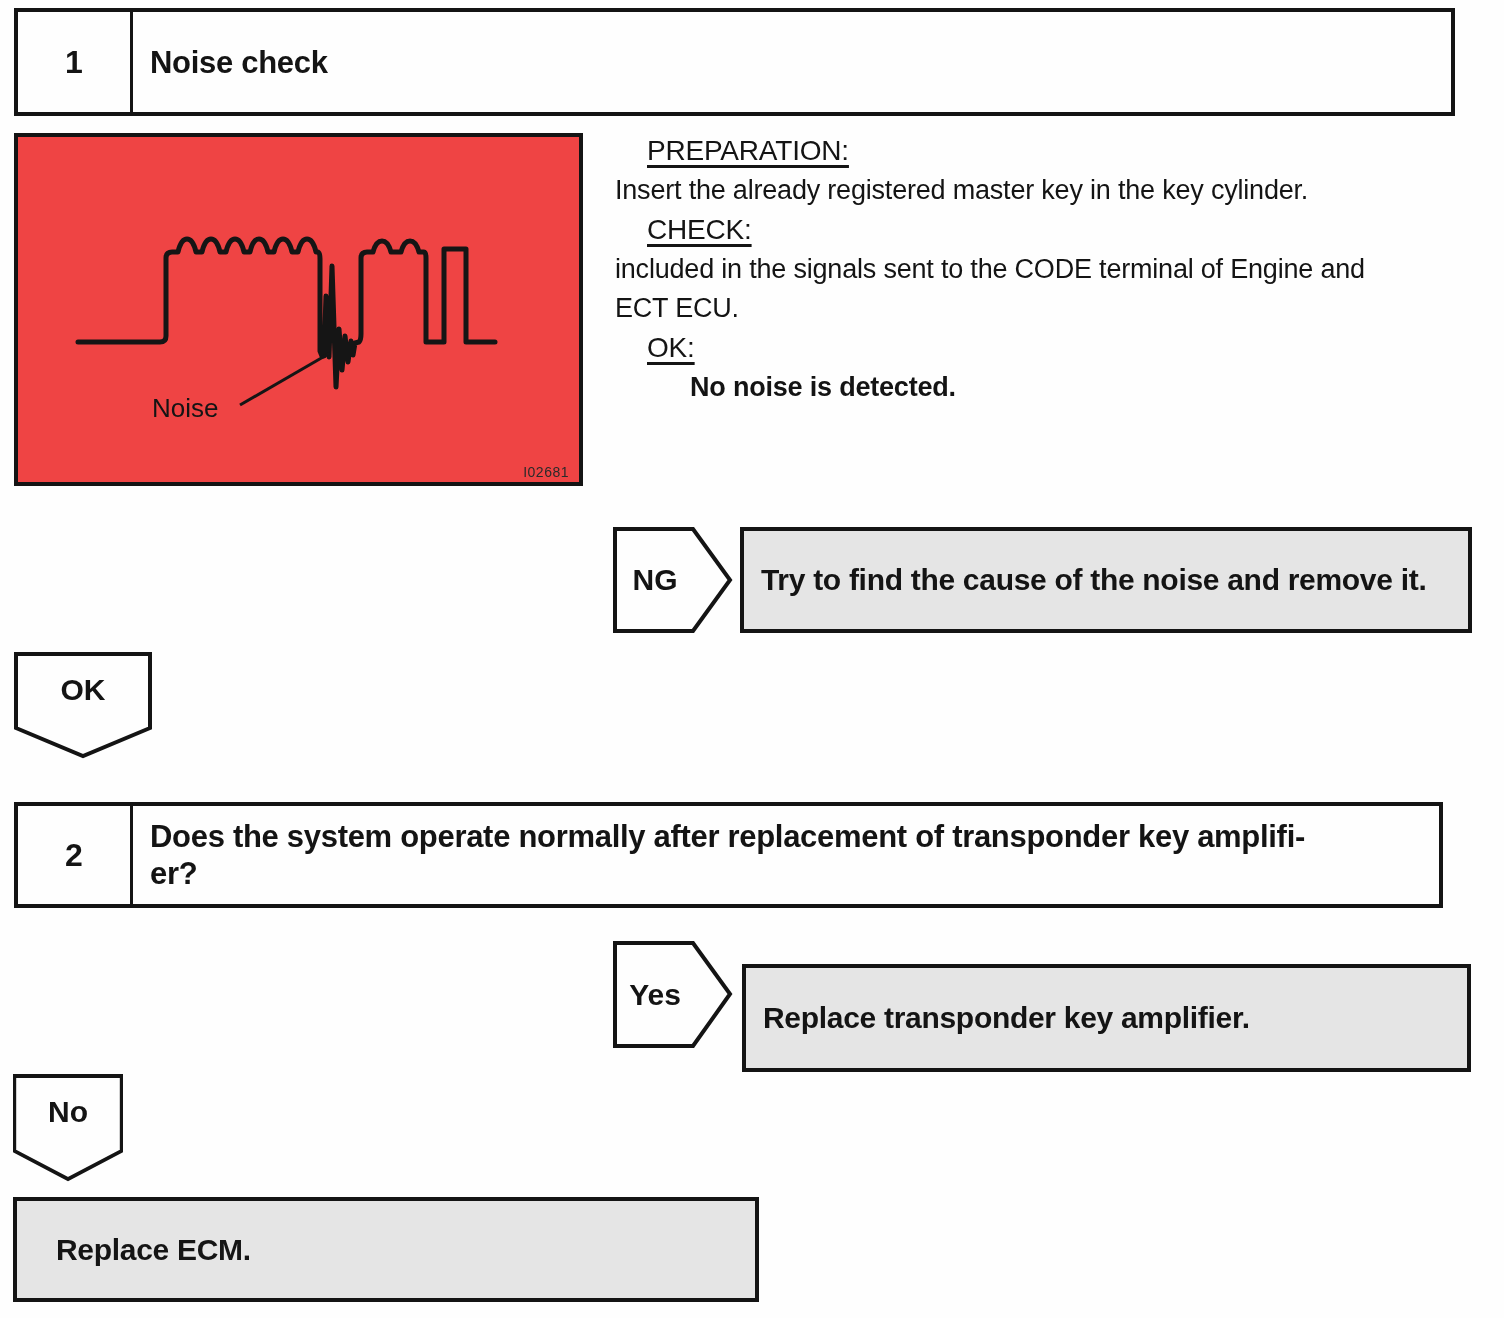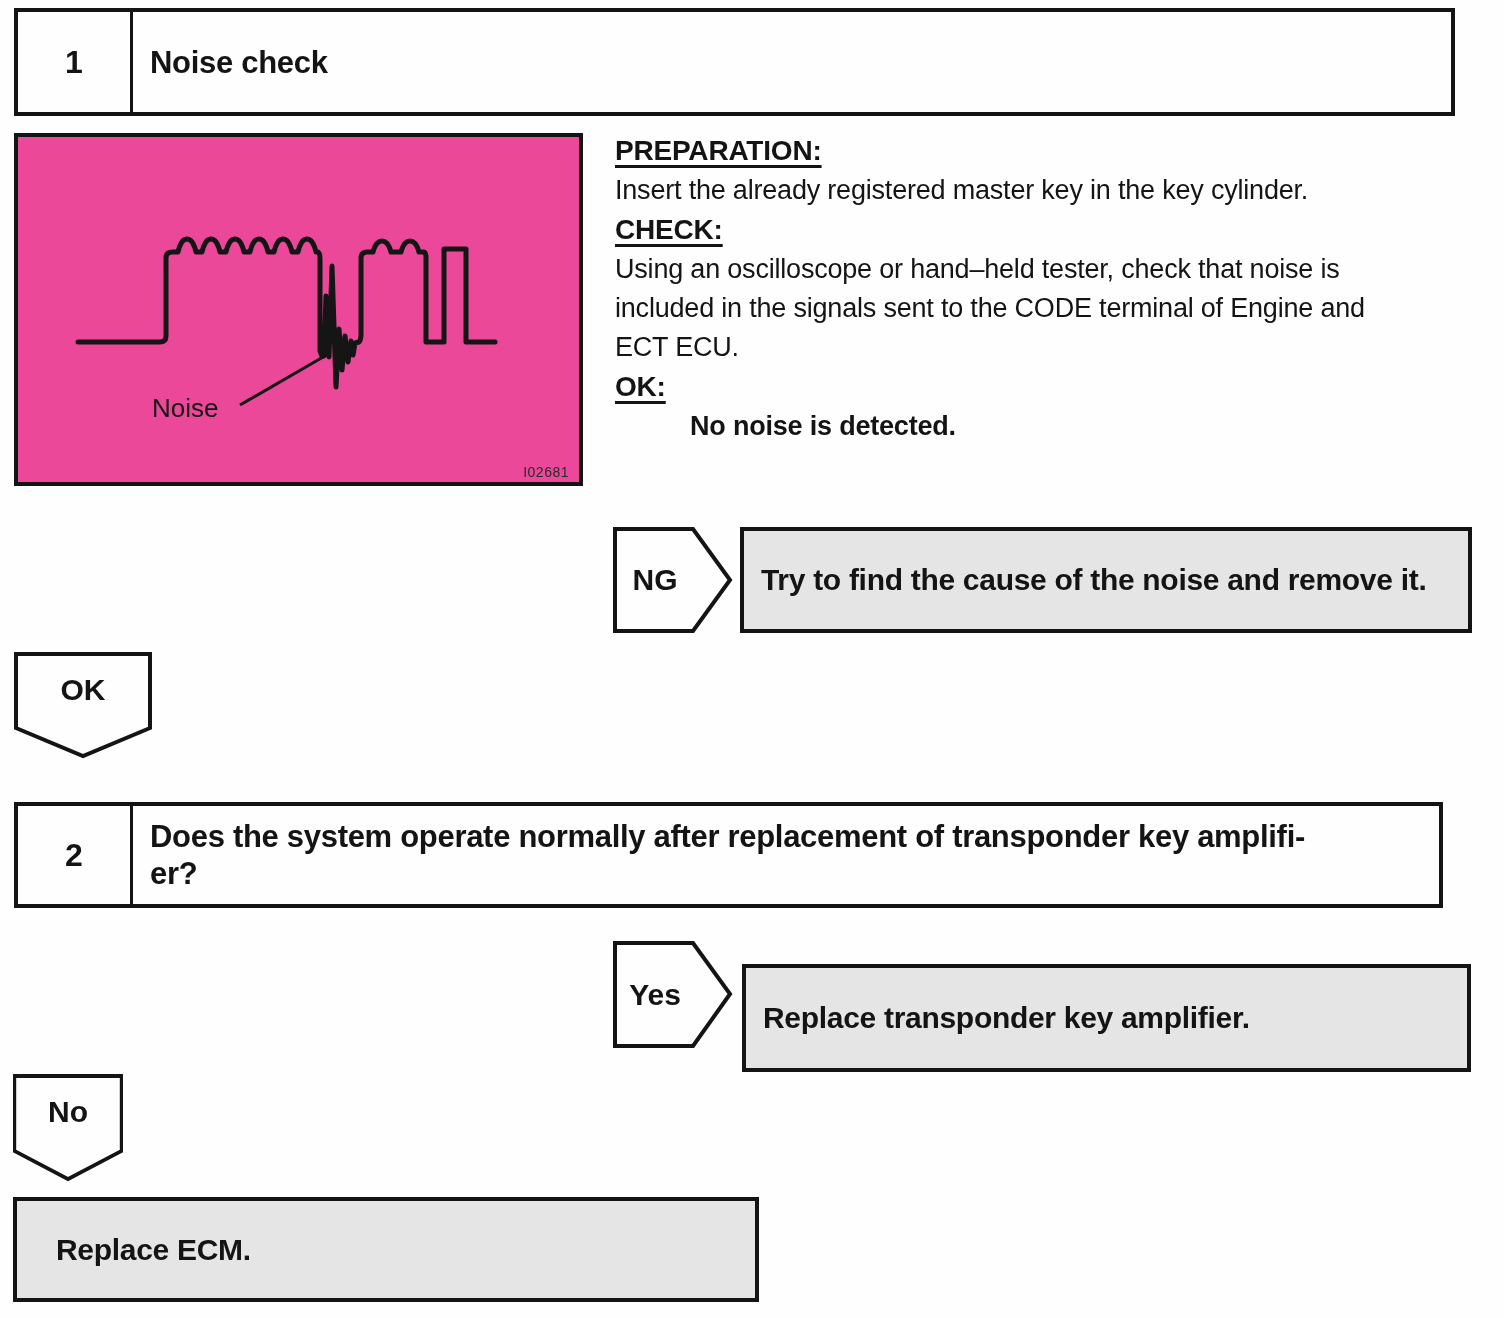--- a/index.html
+++ b/index.html
@@ -17,29 +17,29 @@
     width:112px;flex:0 0 112px;border-right:3px solid #141414;
     display:flex;align-items:center;justify-content:center;
     font-weight:700;font-size:32px;
   }
   .step-title{
     flex:1;display:flex;flex-direction:column;justify-content:center;
     padding-left:17px;font-weight:700;font-size:31px;line-height:37px;
     letter-spacing:-0.3px;
   }
   
-  .figure-box{border:4px solid #141414;background:#ec4899;}
+  .figure-box{border:4px solid #141414;background:#ef4444;}
   .figure-box svg{position:absolute;left:0;top:0;}
   .noise-label{font-size:26px;color:#141414;}
   .figure-code{font-size:14px;color:#2a2a2a;letter-spacing:0.5px;}
   
   .instr{font-size:27px;line-height:39px;letter-spacing:-0.2px;}
   .instr .heading{
-    font-weight:700;font-size:28px;display:inline-block;
-    text-decoration:underline;text-decoration-thickness:3px;text-underline-offset:5px;
+    font-weight:400;font-size:28px;display:inline-block;
+    text-decoration:underline;text-decoration-thickness:3px;text-underline-offset:5px;margin-left:32px;
   }
   .instr .body{font-weight:400;}
   .instr .result{font-weight:700;padding-left:75px;}
   
   .action-box{
     border:4px solid #141414;background:#e5e5e5;display:flex;align-items:center;
     font-weight:700;font-size:30px;letter-spacing:-0.3px;padding-left:17px;
   }
   
   .penta{display:block;}
@@ -81,21 +81,20 @@
     <line x1="222" y1="268" x2="312" y2="216" stroke="#151515" stroke-width="3"></line>
   </svg>
   <span class="abs noise-label" style="left:134px;top:256px;">Noise</span>
   <span class="abs figure-code" style="right:10px;bottom:2px;">I02681</span>
 </div>
 
 <div class="abs instr" style="left:615px;top:131px;width:860px;">
   <div><span class="heading">PREPARATION:</span></div>
   <div class="body">Insert the already registered master key in the key cylinder.</div>
   <div><span class="heading">CHECK:</span></div>
-  <div class="body">Using an oscilloscope or hand–held tester, check that noise is</div>
   <div class="body">included in the signals sent to the CODE terminal of Engine and</div>
   <div class="body">ECT ECU.</div>
   <div><span class="heading">OK:</span></div>
   <div class="result">No noise is detected.</div>
 </div>
 
 <div class="abs penta penta-right" style="left:613px;top:527px;width:120px;height:106px;">
   <svg viewBox="0 0 120 106" preserveAspectRatio="none">
     <polygon points="2,2 80,2 117,53 80,104 2,104" fill="#fefefe" stroke="#141414" stroke-width="4"></polygon>
   </svg>

